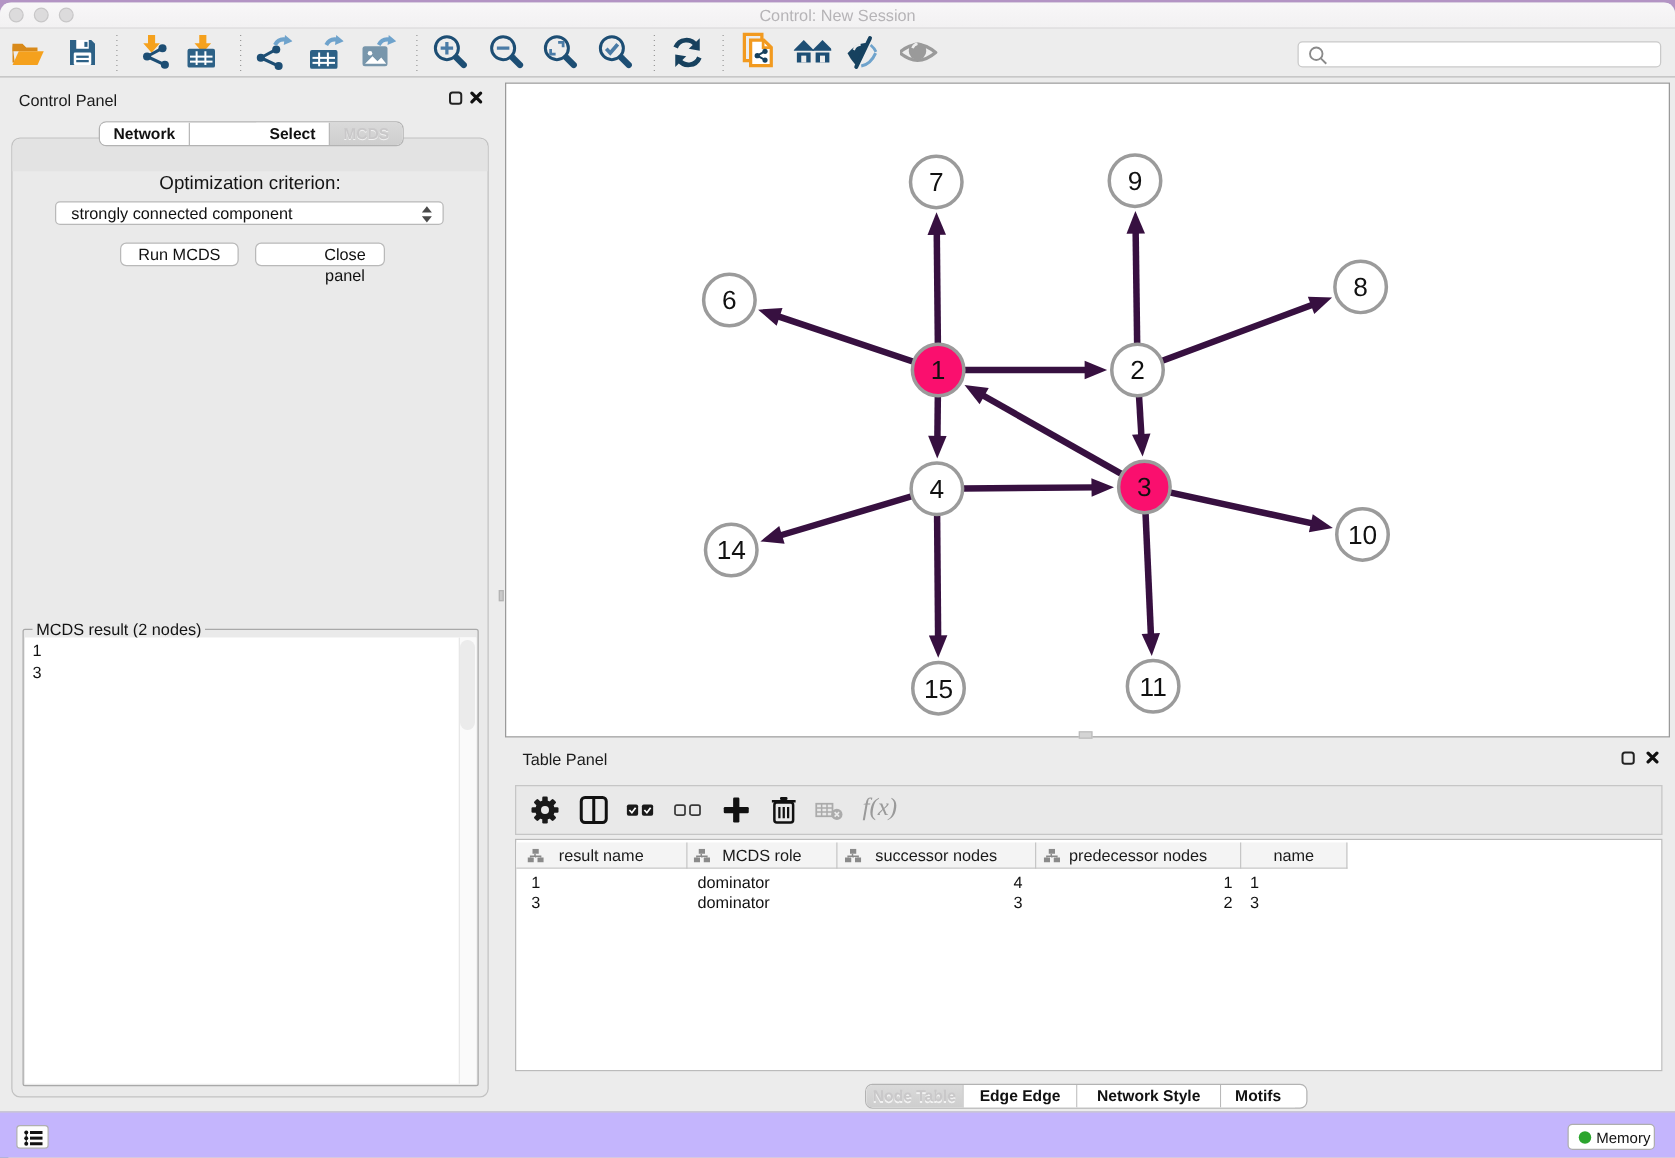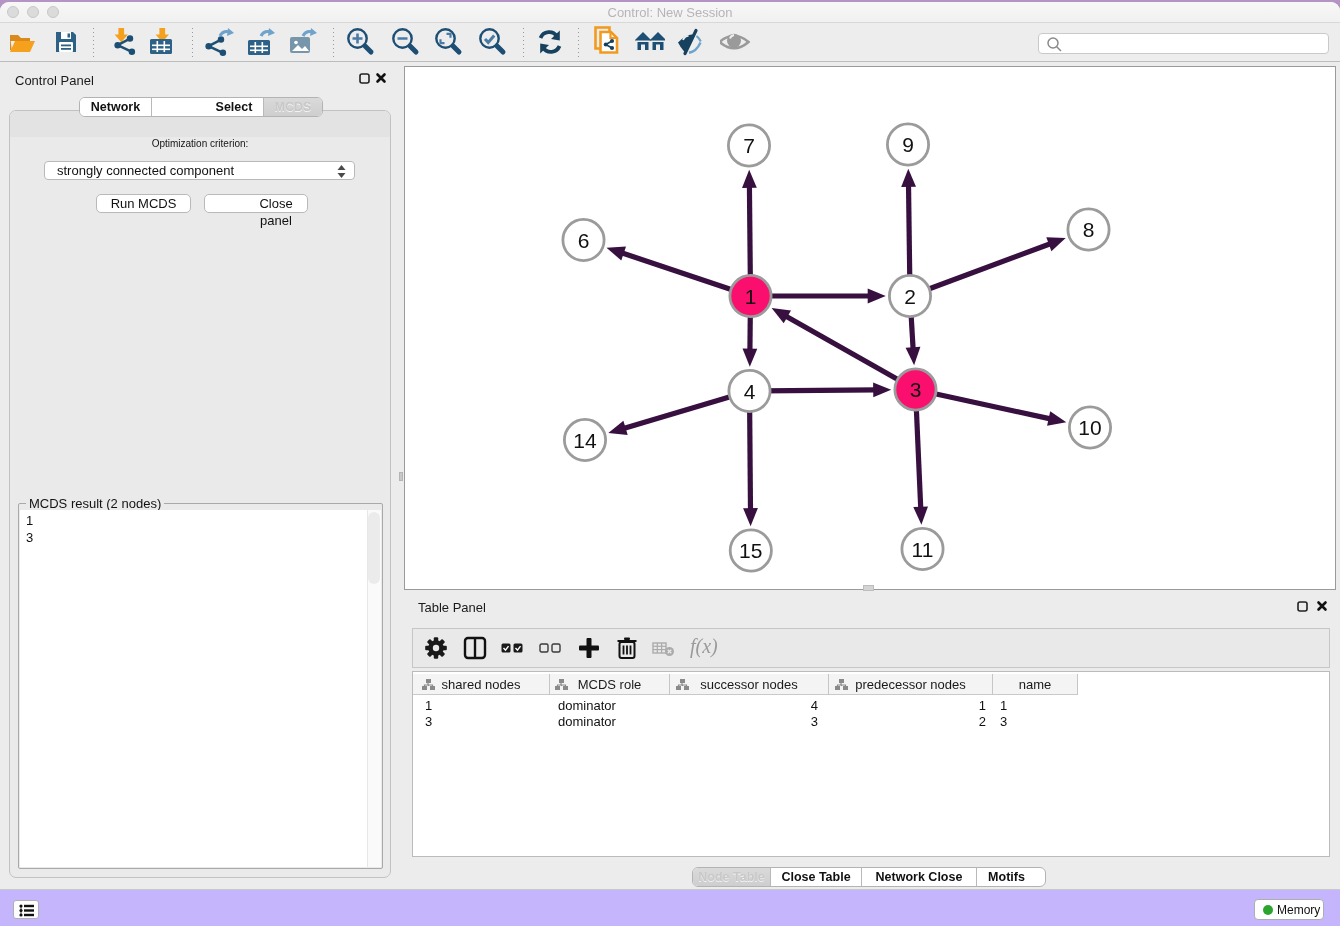--- a/index.html
+++ b/index.html
@@ -18,21 +18,21 @@
 #searchbox { position:absolute; left:1038px; top:10px; width:291px; height:21px; background:#fff; border:1px solid #c9c9c9; border-radius:4px; }
 
 #cp-title { position:absolute; left:15px; top:71px; font-size:13px; color:#1b1b1b; }
 .seg { position:absolute; z-index:5; height:20px; display:flex; border:1px solid #b3b3b3; border-radius:6px; background:#fff; overflow:hidden; }
 .seg > div { font-size:12.5px; font-weight:bold; color:#111; display:flex; align-items:center; justify-content:center; border-right:1px solid #b9b9b9; background:#fff; }
 .seg > div:last-child { border-right:none; }
 .seg > div.sel { background:linear-gradient(#dadada,#cecece); color:#c9c8c9; text-shadow:0 1px 0 #f2f2f2; }
 #cp-tabs { left:79px; top:95px; width:244px; }
 #cp-panel { position:absolute; left:9px; top:108px; width:382px; height:768px; background:#eaeaea; border:1px solid #c2c2c2; border-radius:7px; }
 #cp-panel:before { content:""; position:absolute; left:0; top:0; right:0; height:26px; background:#e3e3e3; border-radius:6px 6px 0 0; }
-#opt-label { position:absolute; left:0; top:27px; width:100%; text-align:center; font-size:10px; color:#141414; }
+#opt-label { position:absolute; left:0; top:27px; width:100%; text-align:center; font-size:15px; color:#141414; }
 #opt-select { position:absolute; left:34px; top:50px; width:311px; height:19px; background:#fff; border:1px solid #b9b9b9; border-radius:4px; font-size:13px; color:#111; line-height:17px; padding-left:12px; }
 .btn { position:absolute; height:19px; background:#fff; border:1px solid #b9b9b9; border-radius:5px; font-size:13px; color:#111; text-align:center; line-height:17px; }
 #fieldset { position:absolute; left:8px; top:392px; width:365px; height:366px; border:1px solid #a9a9a9; border-radius:2px; }
 #fs-legend { position:absolute; left:7px; top:-8px; background:#eaeaea; padding:0 3px; font-size:13px; color:#131313; }
 #fs-white { position:absolute; left:1px; top:6px; right:1px; bottom:1px; background:#fff; }
 #fs-scroll { position:absolute; right:0; top:0; bottom:0; width:14px; background:#fafafa; border-left:1px solid #e7e7e7; }
 #fs-thumb { position:absolute; right:1px; top:2px; width:12px; height:72px; background:#ebebeb; border-radius:6px; }
 #fs-text { position:absolute; left:6px; top:2px; font-size:13px; color:#111; line-height:17px; }
 
 #netwin { position:absolute; left:404px; top:64px; width:932px; height:524px; border:1px solid #9a9a9a; background:#fff; }
@@ -354,21 +354,21 @@
 <line x1="6.3" y1="8" x2="6.3" y2="18" stroke-width="1.2"></line>
           <line x1="10.6" y1="8" x2="10.6" y2="18" stroke-width="1.2"></line>
         </g>
 <circle cx="18.5" cy="16.5" r="4.5" fill="#ababab"></circle>
         <path d="M16.7,14.7 l3.6,3.6 M20.3,14.7 l-3.6,3.6" stroke="#e9e9e9" stroke-width="1.3"></path>
       </svg>
       <div class="abs" style="left:277px; top:6px; font-family:'Liberation Serif',serif; font-style:italic; font-size:20px; color:#9a9a9a;">f(x)</div>
     </div>
   <div id="tp-table">
     <div id="tp-header">
-      <div class="th" style="left:0; width:137px;">shared nodes</div>
+      <div class="th" style="left:0; width:137px;">result name</div>
       <div class="th" style="left:137px; width:120px;">MCDS role</div>
       <div class="th" style="left:257px; width:159px;">successor nodes</div>
       <div class="th" style="left:416px; width:164px;">predecessor nodes</div>
       <div class="th" style="left:580px; width:85px; border-right:1px solid #c6c6c6;">name</div>
     </div>
     <svg class="abs" style="left:9px; top:7px;" width="13" height="11" viewBox="0 0 13 11">
         <g fill="#8a8a8a">
           <rect x="4" y="0" width="5" height="4"></rect>
           <rect x="0" y="7" width="5" height="4"></rect>
           <rect x="8" y="7" width="5" height="4"></rect>
@@ -405,22 +405,22 @@
     <div class="td" style="left:510px; top:26px; width:63px; text-align:right;">1</div>
     <div class="td" style="left:587px; top:26px;">1</div>
     <div class="td" style="left:12px; top:42px;">3</div>
     <div class="td" style="left:145px; top:42px;">dominator</div>
     <div class="td" style="left:340px; top:42px; width:65px; text-align:right;">3</div>
     <div class="td" style="left:510px; top:42px; width:63px; text-align:right;">2</div>
     <div class="td" style="left:587px; top:42px;">3</div>
   </div>
   <div class="seg" id="tp-tabs">
     <div class="sel" style="width:78px;">Node Table</div>
-    <div style="width:91px;">Close Table</div>
-    <div style="width:115px;">Network Close</div>
+    <div style="width:91px;">Edge Edge</div>
+    <div style="width:115px;">Network Style</div>
     <div style="width:59px;">Motifs</div>
   </div>
 
   <div class="abs" style="left:399px; top:470px; width:4px; height:9px; background:#c9c9c9; border:1px solid #b4b4b4;"></div>
   <div class="abs" style="left:863px; top:583px; width:11px; height:6px; background:#d4d4d4; border:1px solid #bdbdbd;"></div>
   <div class="abs" style="left:0; top:919px; width:0; height:0; border-bottom:6px solid #3d6cc0; border-right:8px solid transparent;"></div>
   <div id="statusbar">
     <div id="listbtn">
         <svg width="24" height="17" viewBox="0 0 24 17" style="position:absolute;left:1px;top:1px;">
           <g fill="#111">

